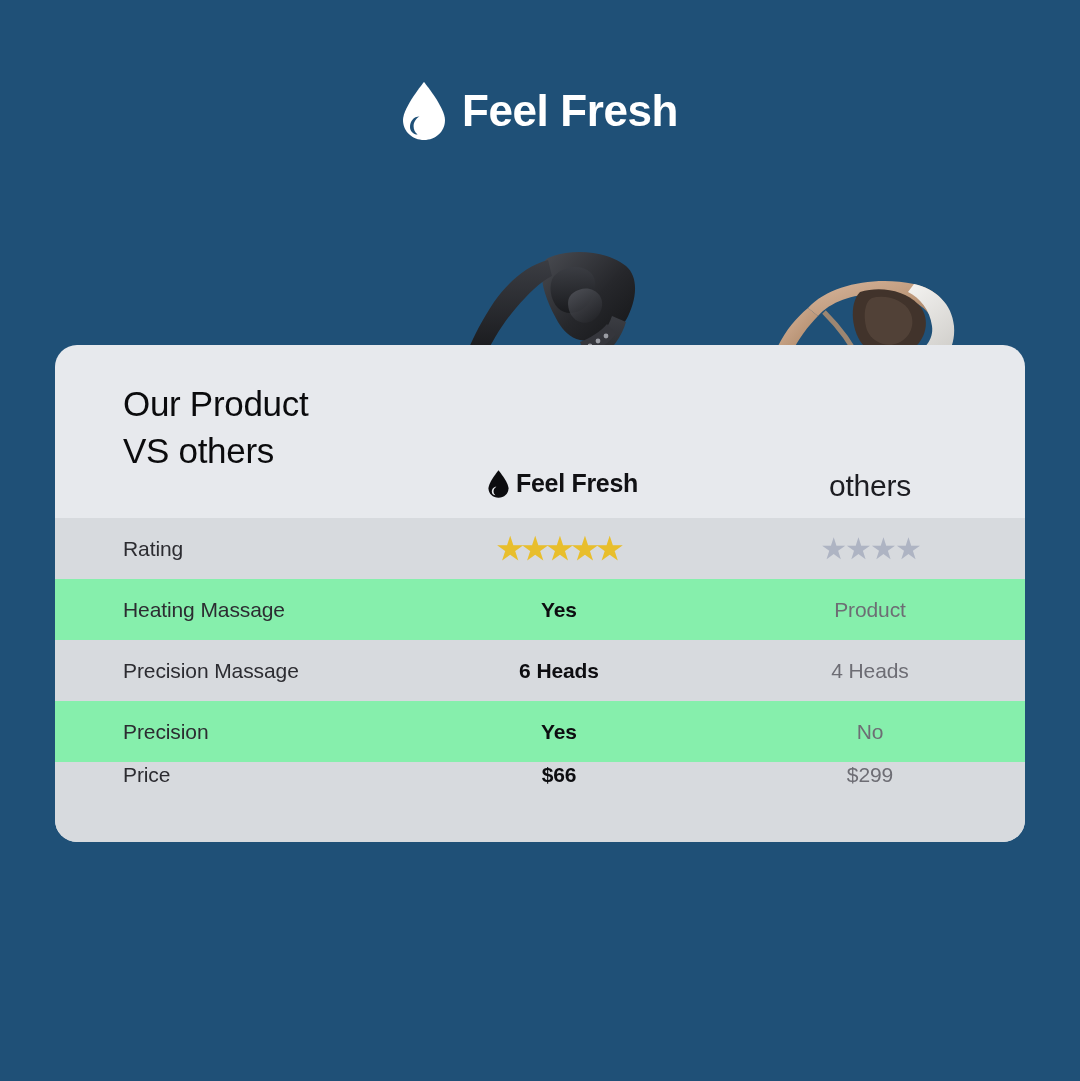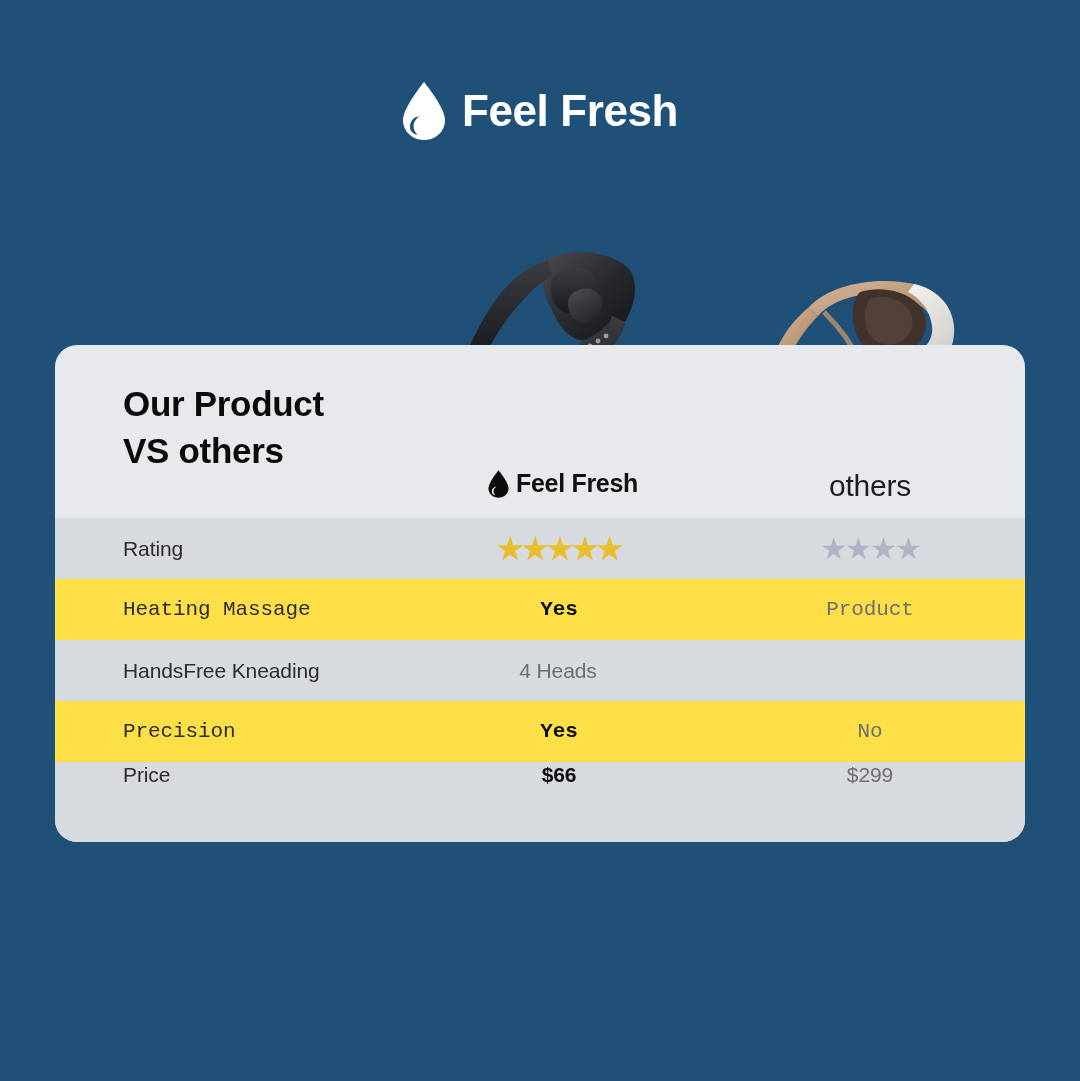--- a/index.html
+++ b/index.html
@@ -62,21 +62,21 @@
   .card-head {
     position: relative;
     height: 173px;
   }
   .card-title {
     position: absolute;
     left: 68px;
     top: 36px;
     color: #0b0b0d;
     font-size: 35px;
-    font-weight: bold;
+    font-weight: normal;
     line-height: 1.33;
     letter-spacing: -0.3px;
     white-space: pre-line;
   }
 
   .col-head-ours {
     position: absolute;
     left: 348px;
     top: 124px;
     width: 320px;
@@ -109,21 +109,21 @@
   }
 
   
   .row {
     display: flex;
     align-items: center;
     height: 61px;
     box-sizing: border-box;
   }
   .row.alt  { background: #d7dade; }
-  .row.base { background: #fde047; font-family: Liberation Mono, monospace; }
+  .row.base { background: #86efac; }
   .row:last-child { height: 98px; align-items: flex-start; padding-top: 1px; }
 
   .cell-label {
     width: 348px;
     padding-left: 68px;
     box-sizing: border-box;
     color: #2c2c31;
     font-size: 21px;
     letter-spacing: -0.1px;
   }
@@ -275,21 +275,22 @@
     </div>
   </div>
 
   <div class="row base">
     <div class="cell-label">Heating Massage</div>
     <div class="cell-ours">Yes</div>
     <div class="cell-others">Product</div>
   </div>
 
   <div class="row alt">
-    <div class="cell-label">HandsFree Kneading</div>
+    <div class="cell-label">Precision Massage</div>
+    <div class="cell-ours">6 Heads</div>
     <div class="cell-others">4 Heads</div>
   </div>
 
   <div class="row base">
     <div class="cell-label">Precision</div>
     <div class="cell-ours">Yes</div>
     <div class="cell-others">No</div>
   </div>
 
   <div class="row alt">

